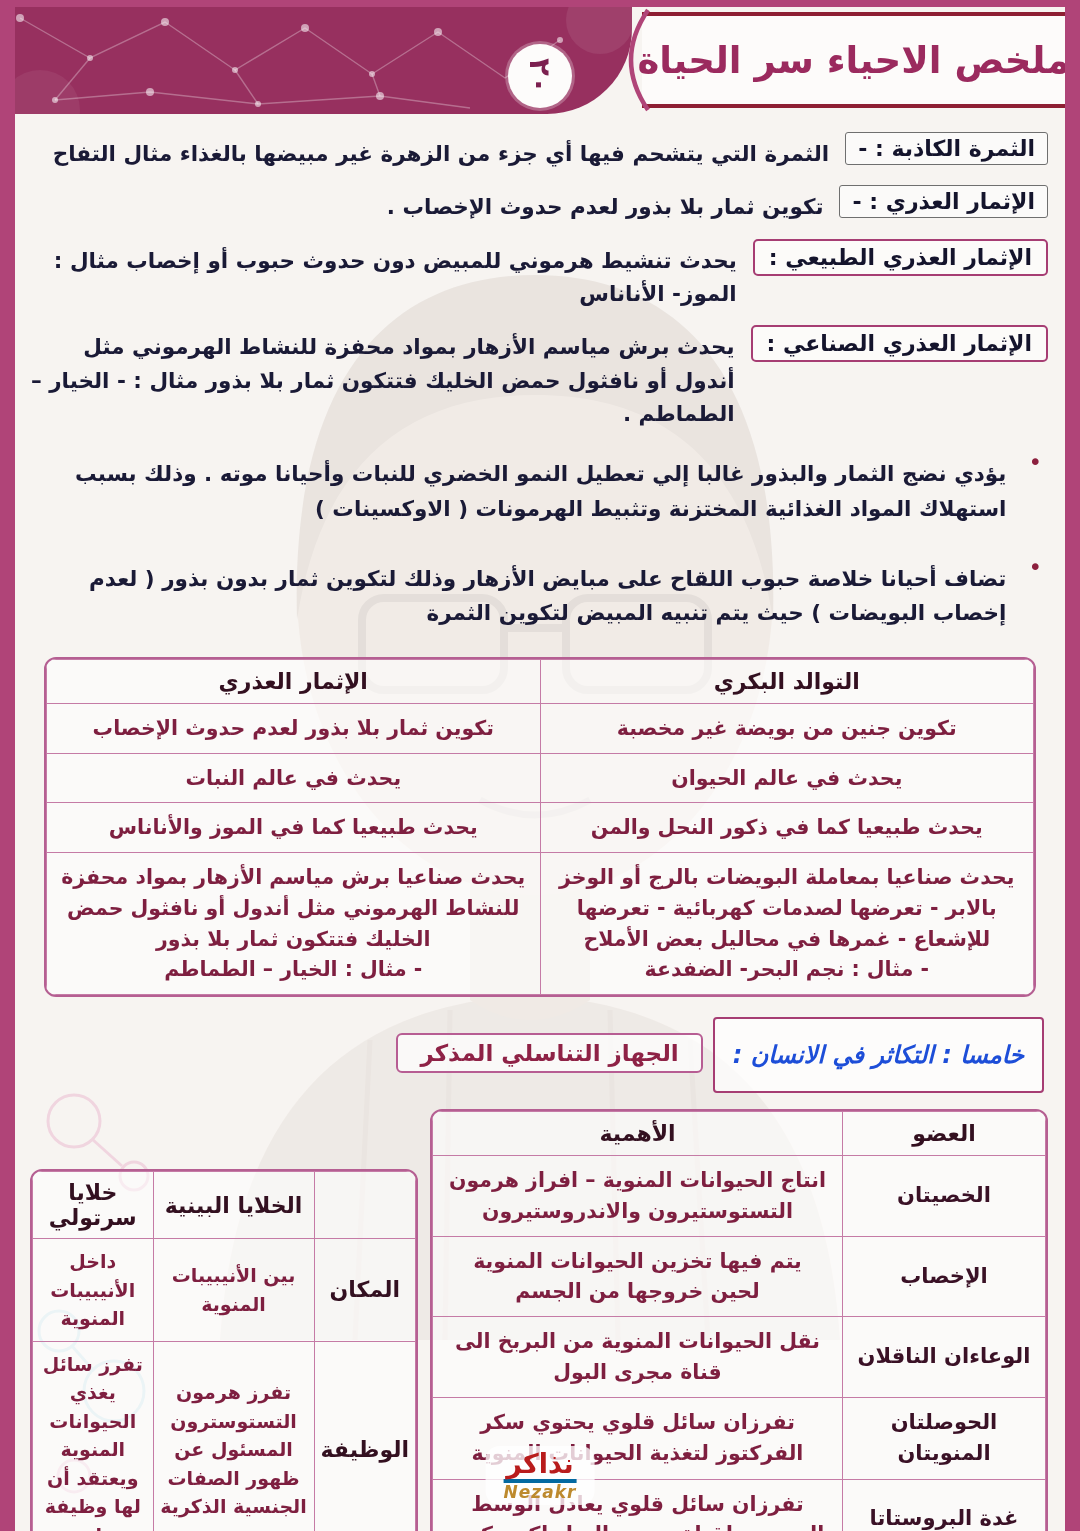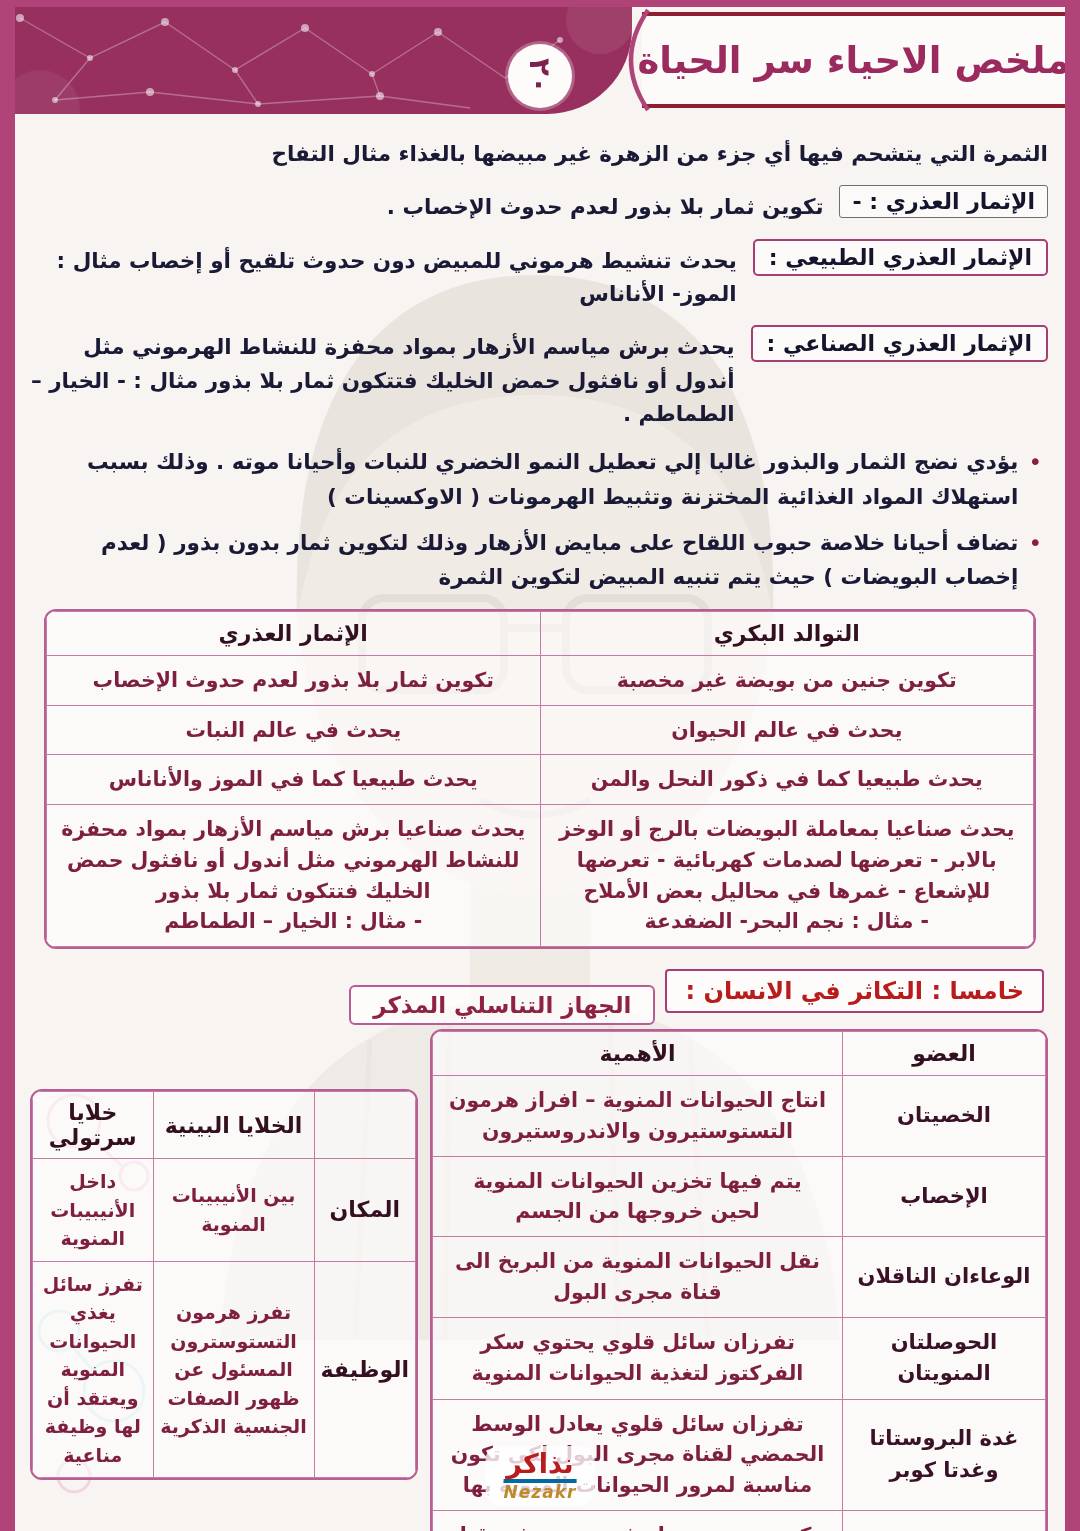--- a/index.html
+++ b/index.html
@@ -28,33 +28,33 @@
   .main{position:relative;z-index:2;direction:rtl;padding:8px 32px 0 30px;}
 
   .def-row{display:flex;align-items:flex-start;gap:16px;margin-bottom:15px;}
   .term{flex:0 0 auto;font-weight:bold;font-size:22px;color:#14142c;}
   .term.plain{border:1.5px solid #6f6f6f;border-radius:3px;padding:3px 12px;background:rgba(255,255,255,0.55);}
   .term.boxed{border:2.5px solid #a63d73;border-radius:5px;padding:4px 14px;background:rgba(255,255,255,0.6);}
   .def-text{font-weight:bold;color:#1a1a36;font-size:21.5px;line-height:1.55;padding-top:5px;text-align:right;margin:0;}
 
   .bullet-row{display:flex;gap:10px;margin:4px 6px 12px 0;}
   .bullet-dot{color:#8c1f3e;font-size:23px;line-height:1.5;flex:0 0 auto;}
-  .bullet-text{font-weight:bold;color:#1a1a36;font-size:21.5px;line-height:1.6;text-align:right;margin:0;}
+  .bullet-text{font-weight:bold;color:#1a1a36;font-size:21.5px;line-height:1.6;text-align:right;margin:12px;}
 
   
   .tbl-frame{border:2.5px solid #b55f92;border-radius:12px;overflow:hidden;background:rgba(255,255,255,0.55);}
   table.tbl{border-collapse:collapse;width:100%;direction:rtl;}
   .tbl th,.tbl td{border:1.6px solid #c57ba6;padding:9px 12px;text-align:center;vertical-align:middle;white-space:pre-line;}
   .tbl th{color:#331020;font-size:22px;font-weight:bold;}
   .tbl td{color:#7e1f40;font-size:20.5px;font-weight:bold;line-height:1.5;}
 
   .comparison-wrap{margin:14px 12px 0 14px;}
 
   .section-row{display:flex;align-items:flex-start;gap:10px;margin:20px 4px 4px;}
-  .fifth-box{border:2.6px solid #a63d73;border-radius:4px;padding:6px 18px;font-size:24px;font-weight:bold;color:#b91c1c;background:rgba(255,255,255,0.72);}
+  .fifth-box{border:2.6px solid #a63d73;border-radius:4px;padding:22px 18px;font-size:24px;font-weight:bold;color:#1d4ed8;background:rgba(255,255,255,0.72);font-style:italic;}
   .sys-box{border:2.3px solid #b75d93;border-radius:6px;padding:5px 22px;font-size:23px;font-weight:bold;color:#8e2246;background:rgba(255,255,255,0.72);transform:translateY(16px);}
 
   .tables-row{display:flex;gap:12px;align-items:flex-start;margin-top:16px;}
   .organs-wrap{flex:0 0 618px;}
   .cells-wrap{flex:1;margin-top:60px;}
   .organs-t td.organ{color:#3a1126;font-size:21px;}
   .organs-t .w-organ{width:178px;}
   .cells-t th,.cells-t td{padding:8px 6px;}
   .cells-t td{font-size:19px;}
   .cells-t .w-label{width:74px;}
@@ -139,29 +139,30 @@
       <path d="M42,6 q-34,50 0,100" stroke="#b04478" stroke-width="4.5" fill="none"></path>
     </svg>
     <div class="title-box">
       <h1>ملخص الاحياء سر الحياة</h1>
     </div>
   </header>
 
   <div class="main">
 
     <div class="def-row">
+      <span class="term plain">الثمرة الكاذبة : -</span>
       <p class="def-text">الثمرة التي يتشحم فيها أي جزء من الزهرة غير مبيضها بالغذاء مثال التفاح</p>
     </div>
     <div class="def-row">
       <span class="term plain">الإثمار العذري : -</span>
       <p class="def-text">تكوين ثمار بلا بذور لعدم حدوث الإخصاب .</p>
     </div>
     <div class="def-row">
       <span class="term boxed">الإثمار العذري الطبيعي :</span>
-      <p class="def-text">يحدث تنشيط هرموني للمبيض دون حدوث تلقيح أو إخصاب مثال : الموز- الأناناس</p>
+      <p class="def-text">يحدث تنشيط هرموني للمبيض دون حدوث حبوب أو إخصاب مثال : الموز- الأناناس</p>
     </div>
     <div class="def-row">
       <span class="term boxed">الإثمار العذري الصناعي :</span>
       <p class="def-text">يحدث برش مياسم الأزهار بمواد محفزة للنشاط الهرموني مثل أندول أو نافثول حمض الخليك فتتكون ثمار بلا بذور مثال : - الخيار – الطماطم .</p>
     </div>
 
     <div class="bullet-row">
       <span class="bullet-dot">•</span>
       <p class="bullet-text">يؤدي نضج الثمار والبذور غالبا إلي تعطيل النمو الخضري للنبات وأحيانا موته . وذلك بسبب استهلاك المواد الغذائية المختزنة وتثبيط الهرمونات ( الاوكسينات )</p>
     </div>

